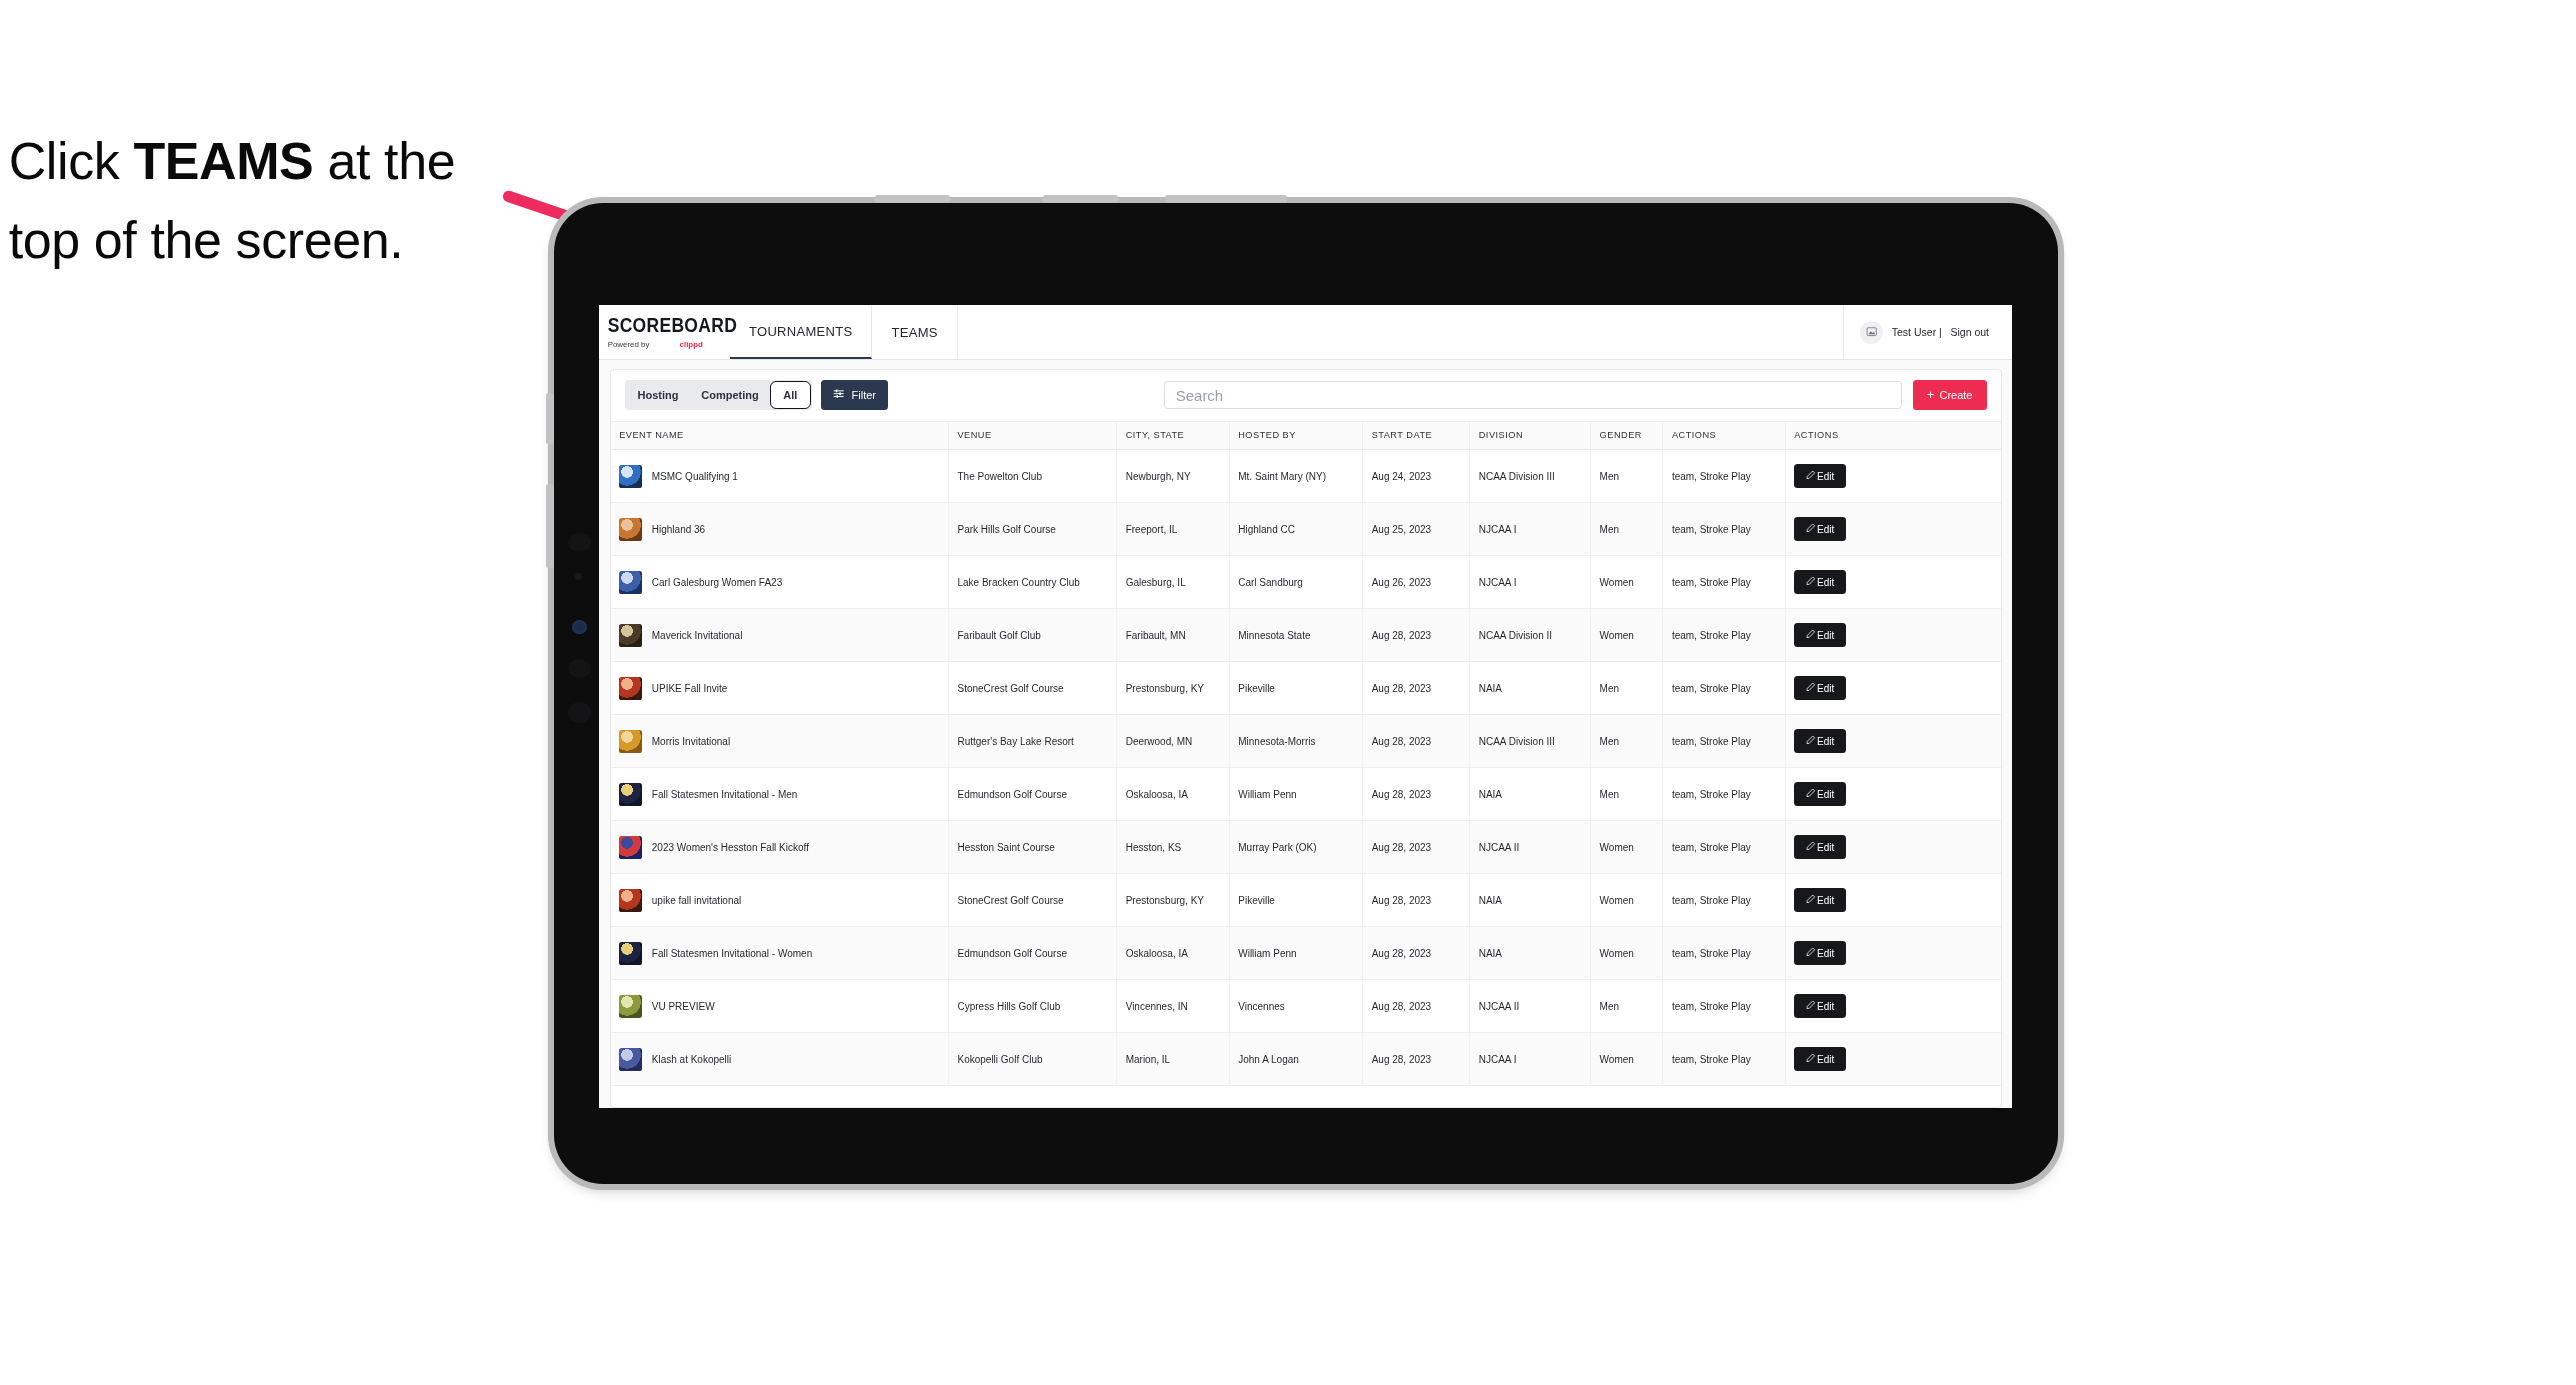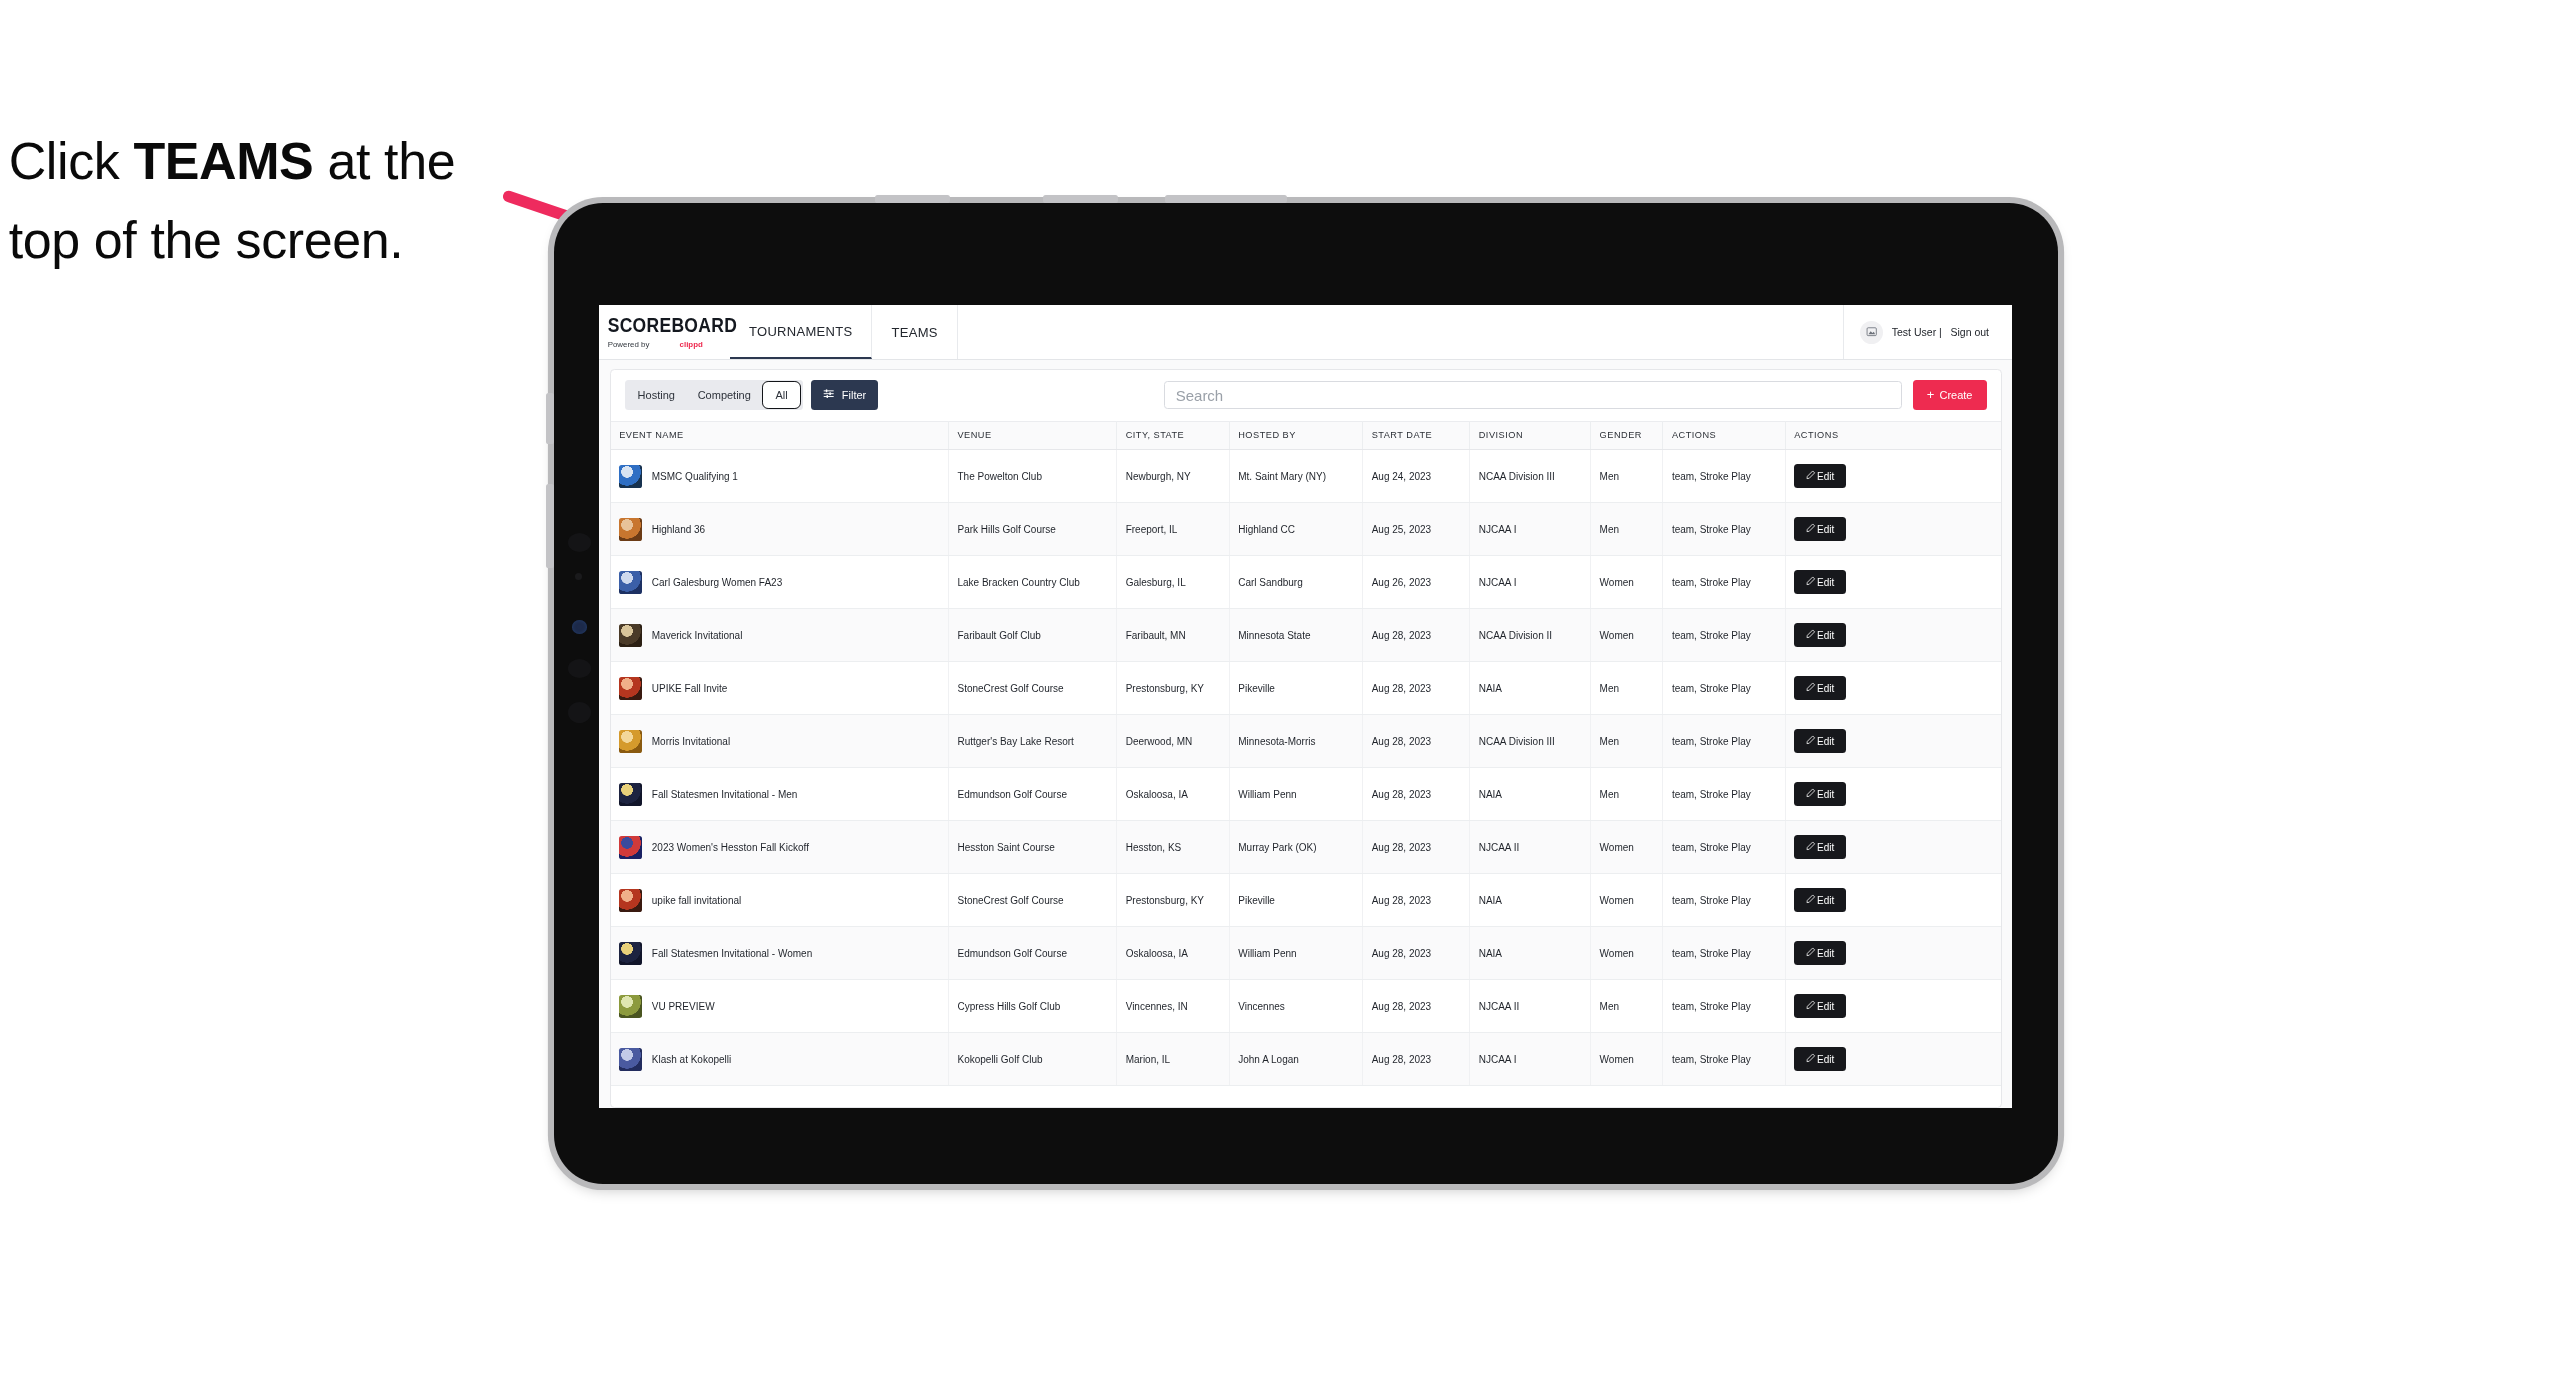--- a/index.html
+++ b/index.html
@@ -184,20 +184,21 @@
     height: 30px;
     padding: 0 1.7px;
   }
   .seg {
     font-size: 11px;
     color: #2d323a;
     padding: 0 11.4px;
     line-height: 30px;
     cursor: pointer;
     white-space: nowrap;
+    font-weight: bold;
   }
   .seg.active {
     background: #ffffff;
     border: 1.4px solid #121418;
     border-radius: 6.1px;
     line-height: 26px;
     padding: 0 12.2px;
   }
   #filter-btn {
     display: flex;

